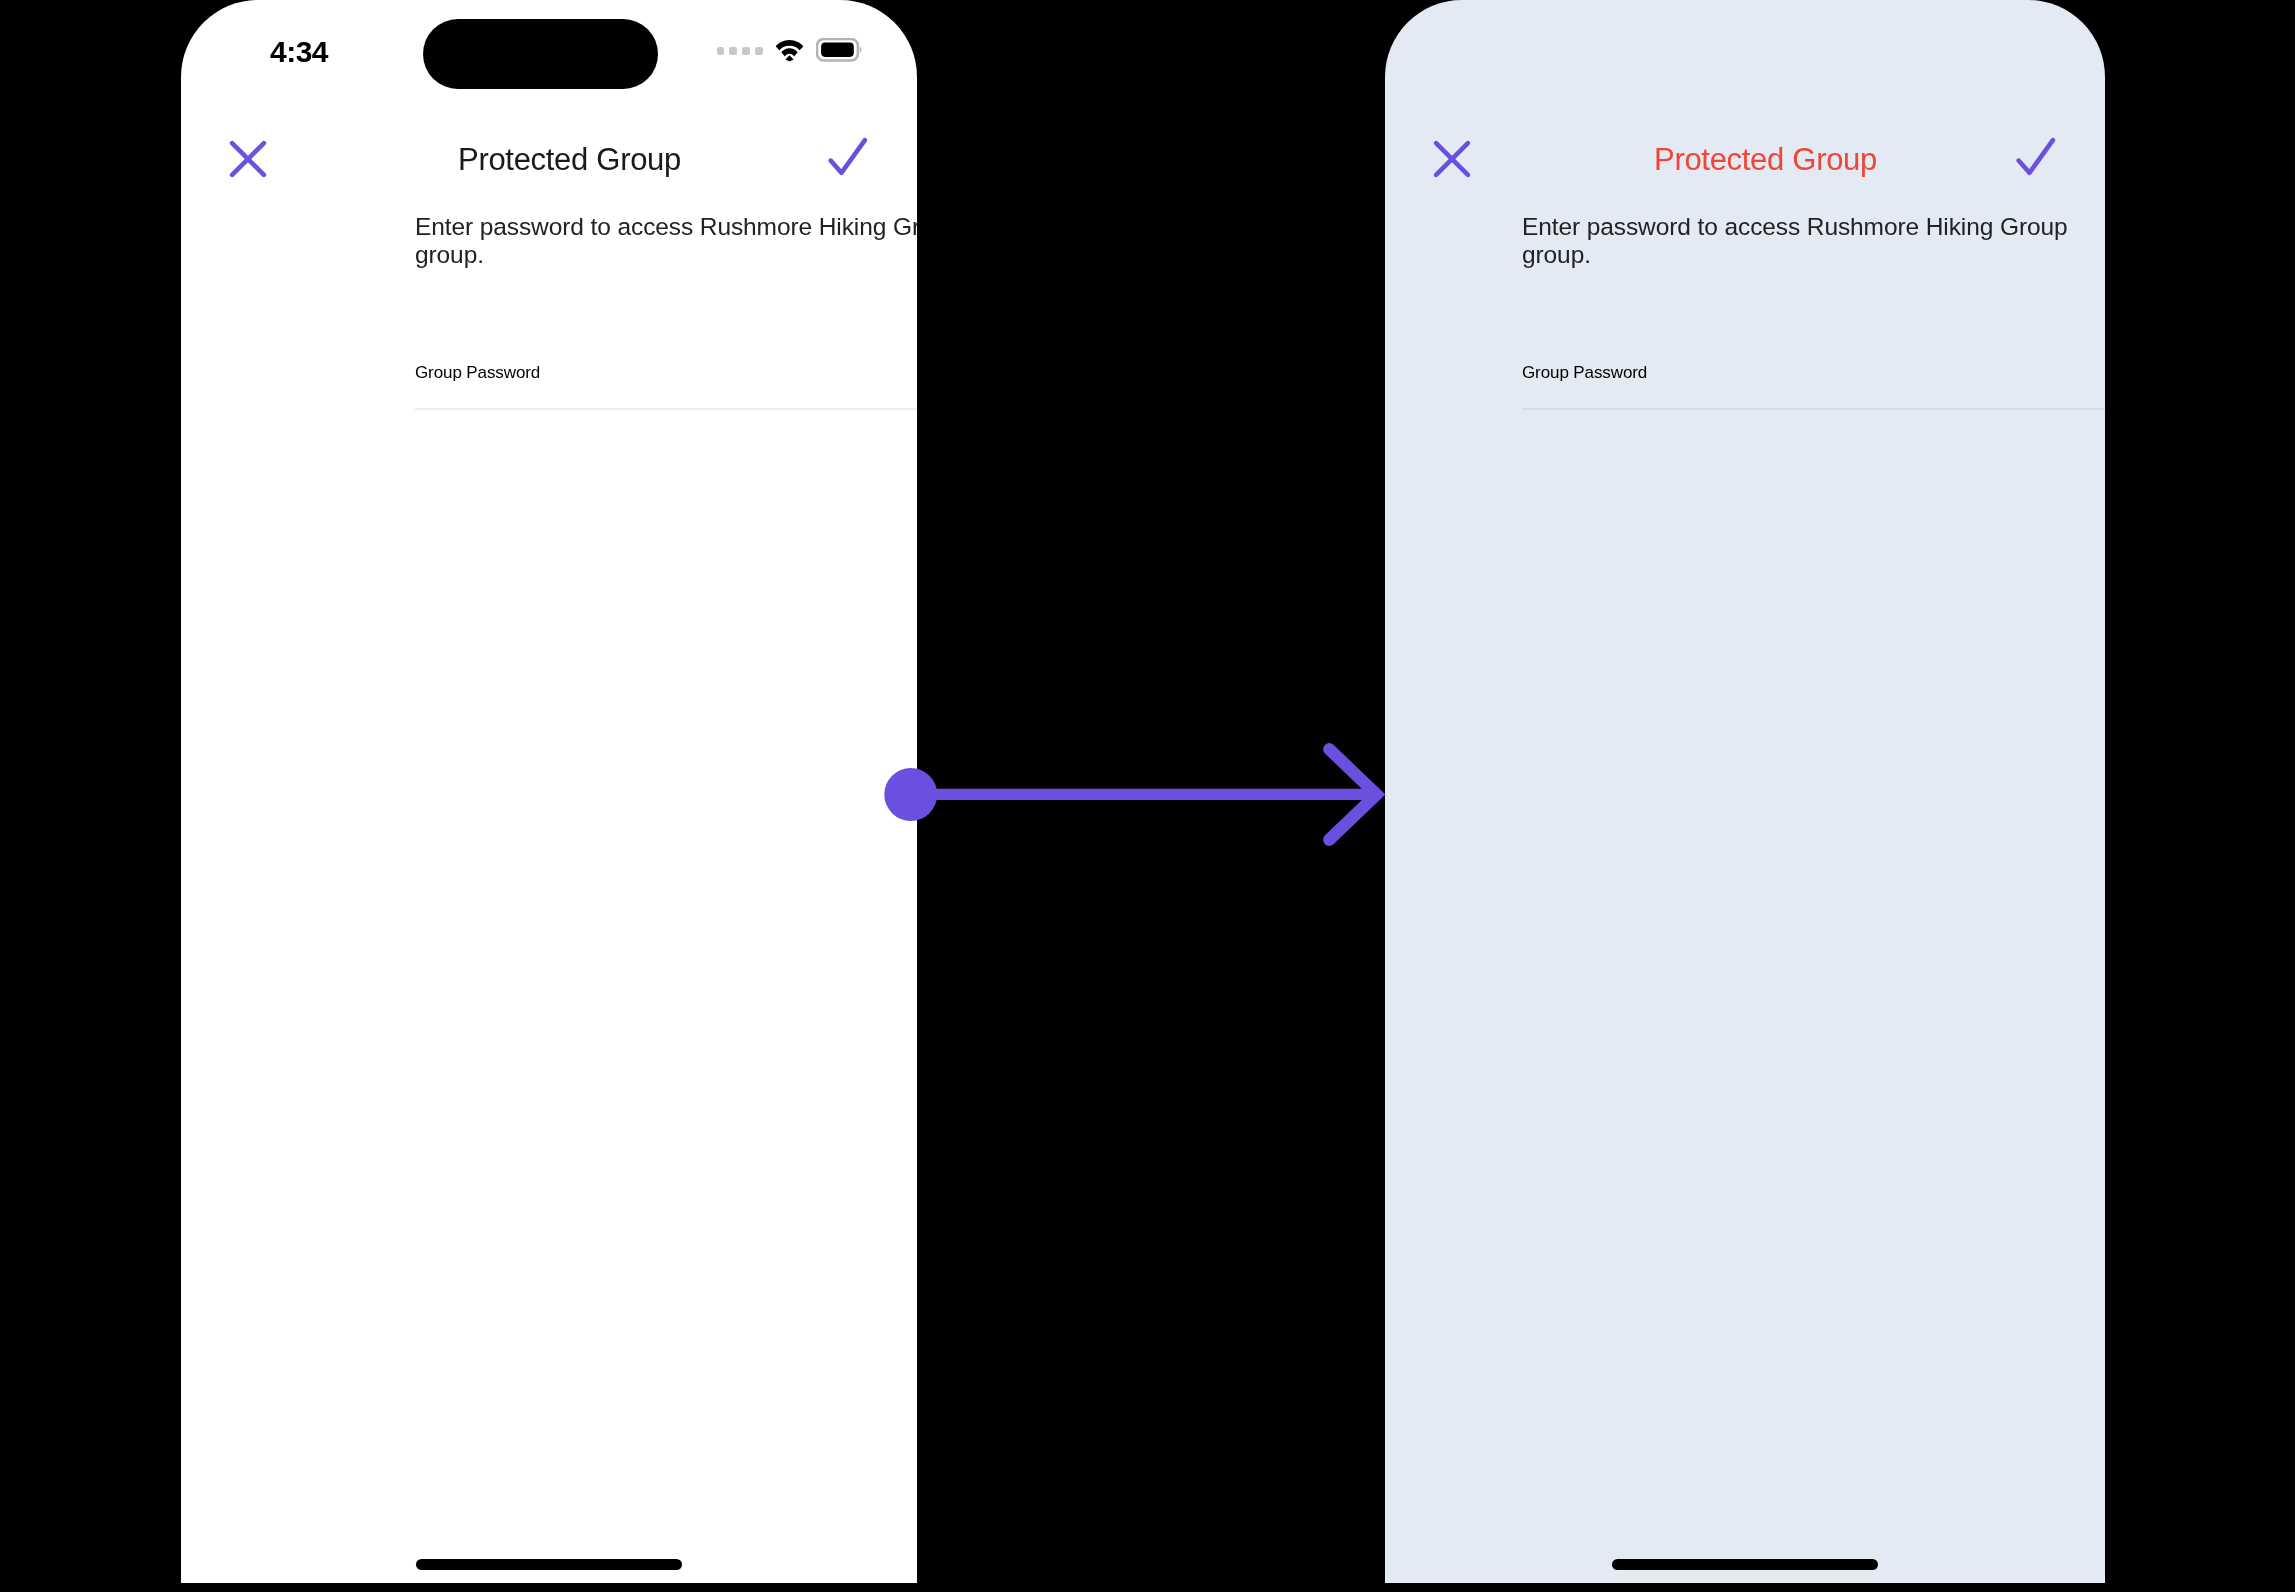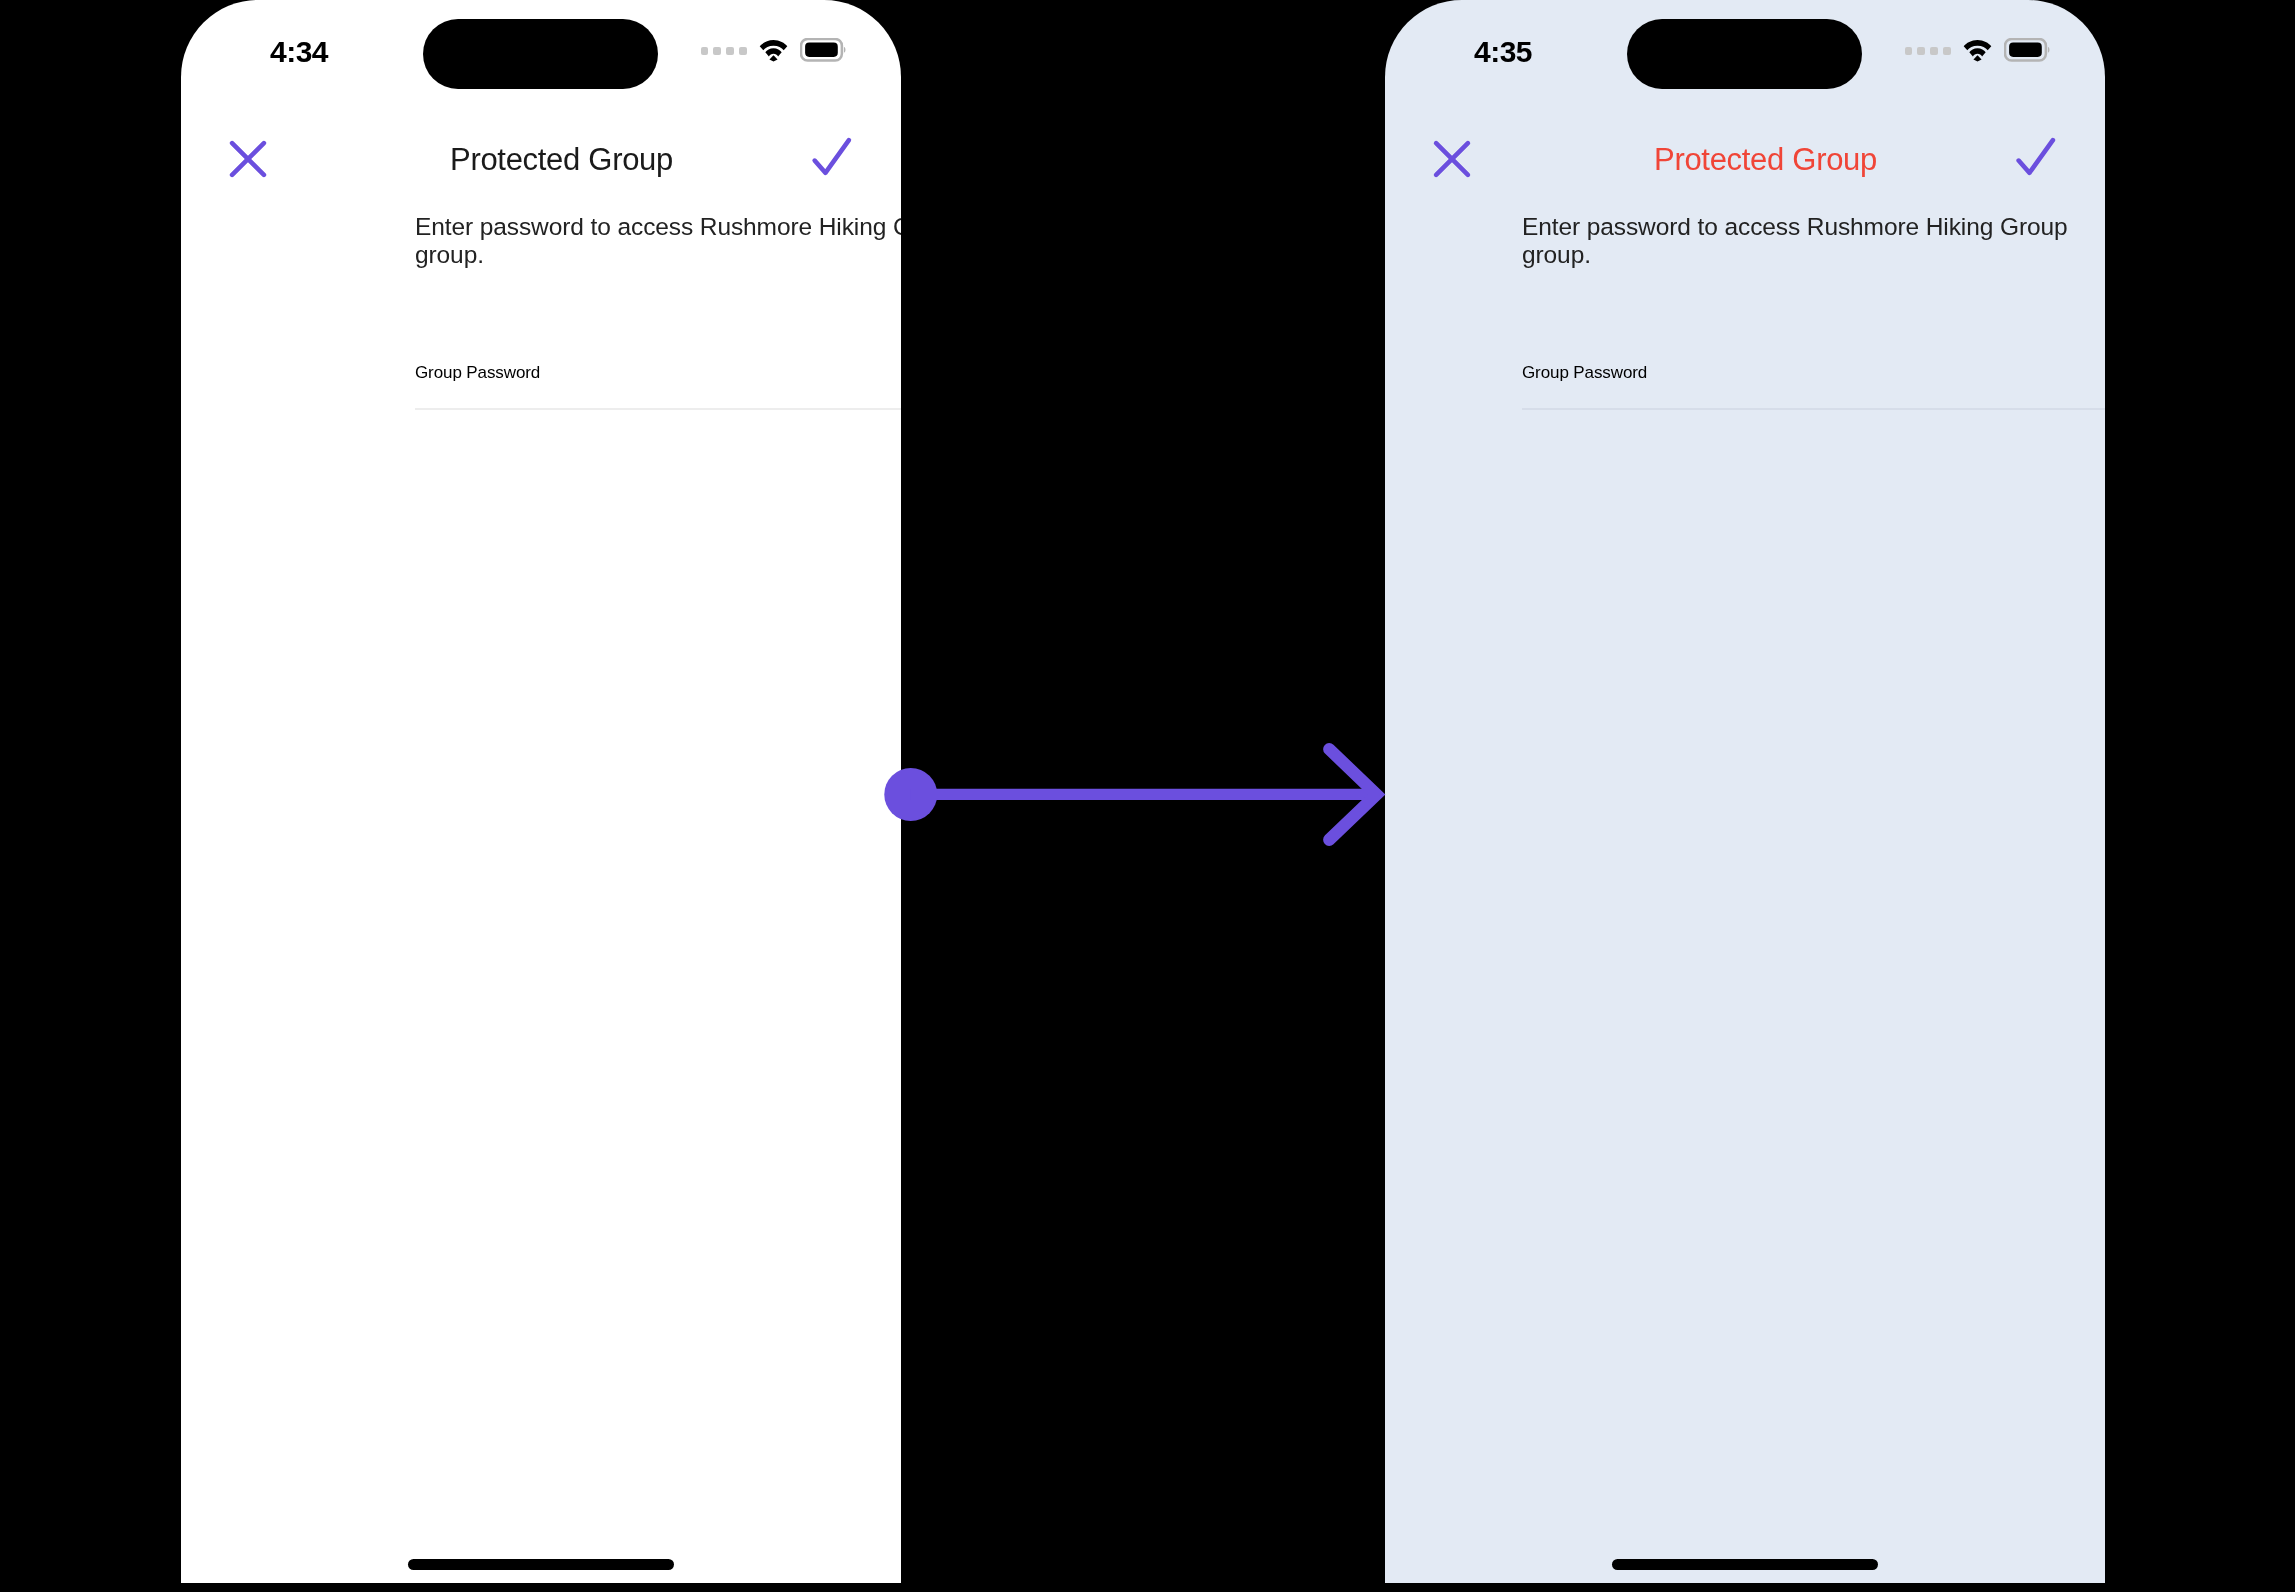--- a/index.html
+++ b/index.html
@@ -18,21 +18,21 @@
 
   
   .phone {
     position: absolute;
     top: 0;
     width: 720px;
     height: 1583px;
     border-radius: 77px 77px 0 0;
     overflow: hidden;
   }
-  #phone-left  { left: 181px;  background: #FFFFFF; }
+  #phone-left  { left: 181px;  background: #FFFFFF; padding-left: 16px; }
   #phone-right { left: 1385px; background: #E3EAF4; }
 
   
   .statusbar {
     position: absolute;
     top: 0; left: 0;
     width: 100%;
     height: 102px;
   }
   .status-time {
@@ -223,42 +223,20 @@
   <div class="field-wrap">
     <div class="field-label">Group Password</div>
     <input class="field-input" type="password" placeholder="" style="">
   </div>
 
   <div class="home-indicator"></div>
 </div>
 
 <div class="phone" id="phone-right">
 
-  <div class="statusbar">
-    <div class="status-time">4:35</div>
-    <div class="dynamic-island"></div>
-    <div class="status-right">
-      <span class="signal-dots">
-          <i></i>
-          <i></i>
-          <i></i>
-          <i></i>
-        </span>
-      <svg class="wifi-ico" viewBox="0 0 60 46">
-        <path d="M30 4 C18 4 8 10 3 16 L10 24 C14 19 21 15 30 15 C39 15 46 19 50 24 L57 16 C52 10 42 4 30 4 Z" fill="#000"></path>
-        <path d="M30 20 C23 20 17 24 14 28 L21 36 C23 33 26 31 30 31 C34 31 37 33 39 36 L46 28 C43 24 37 20 30 20 Z" fill="#000"></path>
-        <path d="M30 34 L22 42 L30 46 L38 42 Z" fill="#000"></path>
-      </svg>
-      <svg class="batt-ico" viewBox="0 0 92 46">
-        <rect x="2" y="2" width="80" height="42" rx="13" ry="13" fill="none" stroke="#B4B4B4" stroke-width="5"></rect>
-        <rect x="10" y="9" width="64" height="28" rx="8" ry="8" fill="#000"></rect>
-        <path d="M86 17 C90 19 90 27 86 29 Z" fill="#B4B4B4"></path>
-      </svg>
-    </div>
-  </div>
 
   <div class="navbar">
     <svg class="nav-close" viewBox="0 0 78 78">
       <line x1="8" y1="8" x2="70" y2="70" stroke="#6B4FDE" stroke-width="9" stroke-linecap="round"></line>
       <line x1="70" y1="8" x2="8" y2="70" stroke="#6B4FDE" stroke-width="9" stroke-linecap="round"></line>
     </svg>
     <div class="nav-title">Protected Group</div>
     <svg class="nav-confirm" viewBox="0 0 92 92">
       <polyline points="15,52 36,76 82,12" fill="none" stroke="#6B4FDE" stroke-width="9" stroke-linecap="round" stroke-linejoin="round"></polyline>
     </svg>

